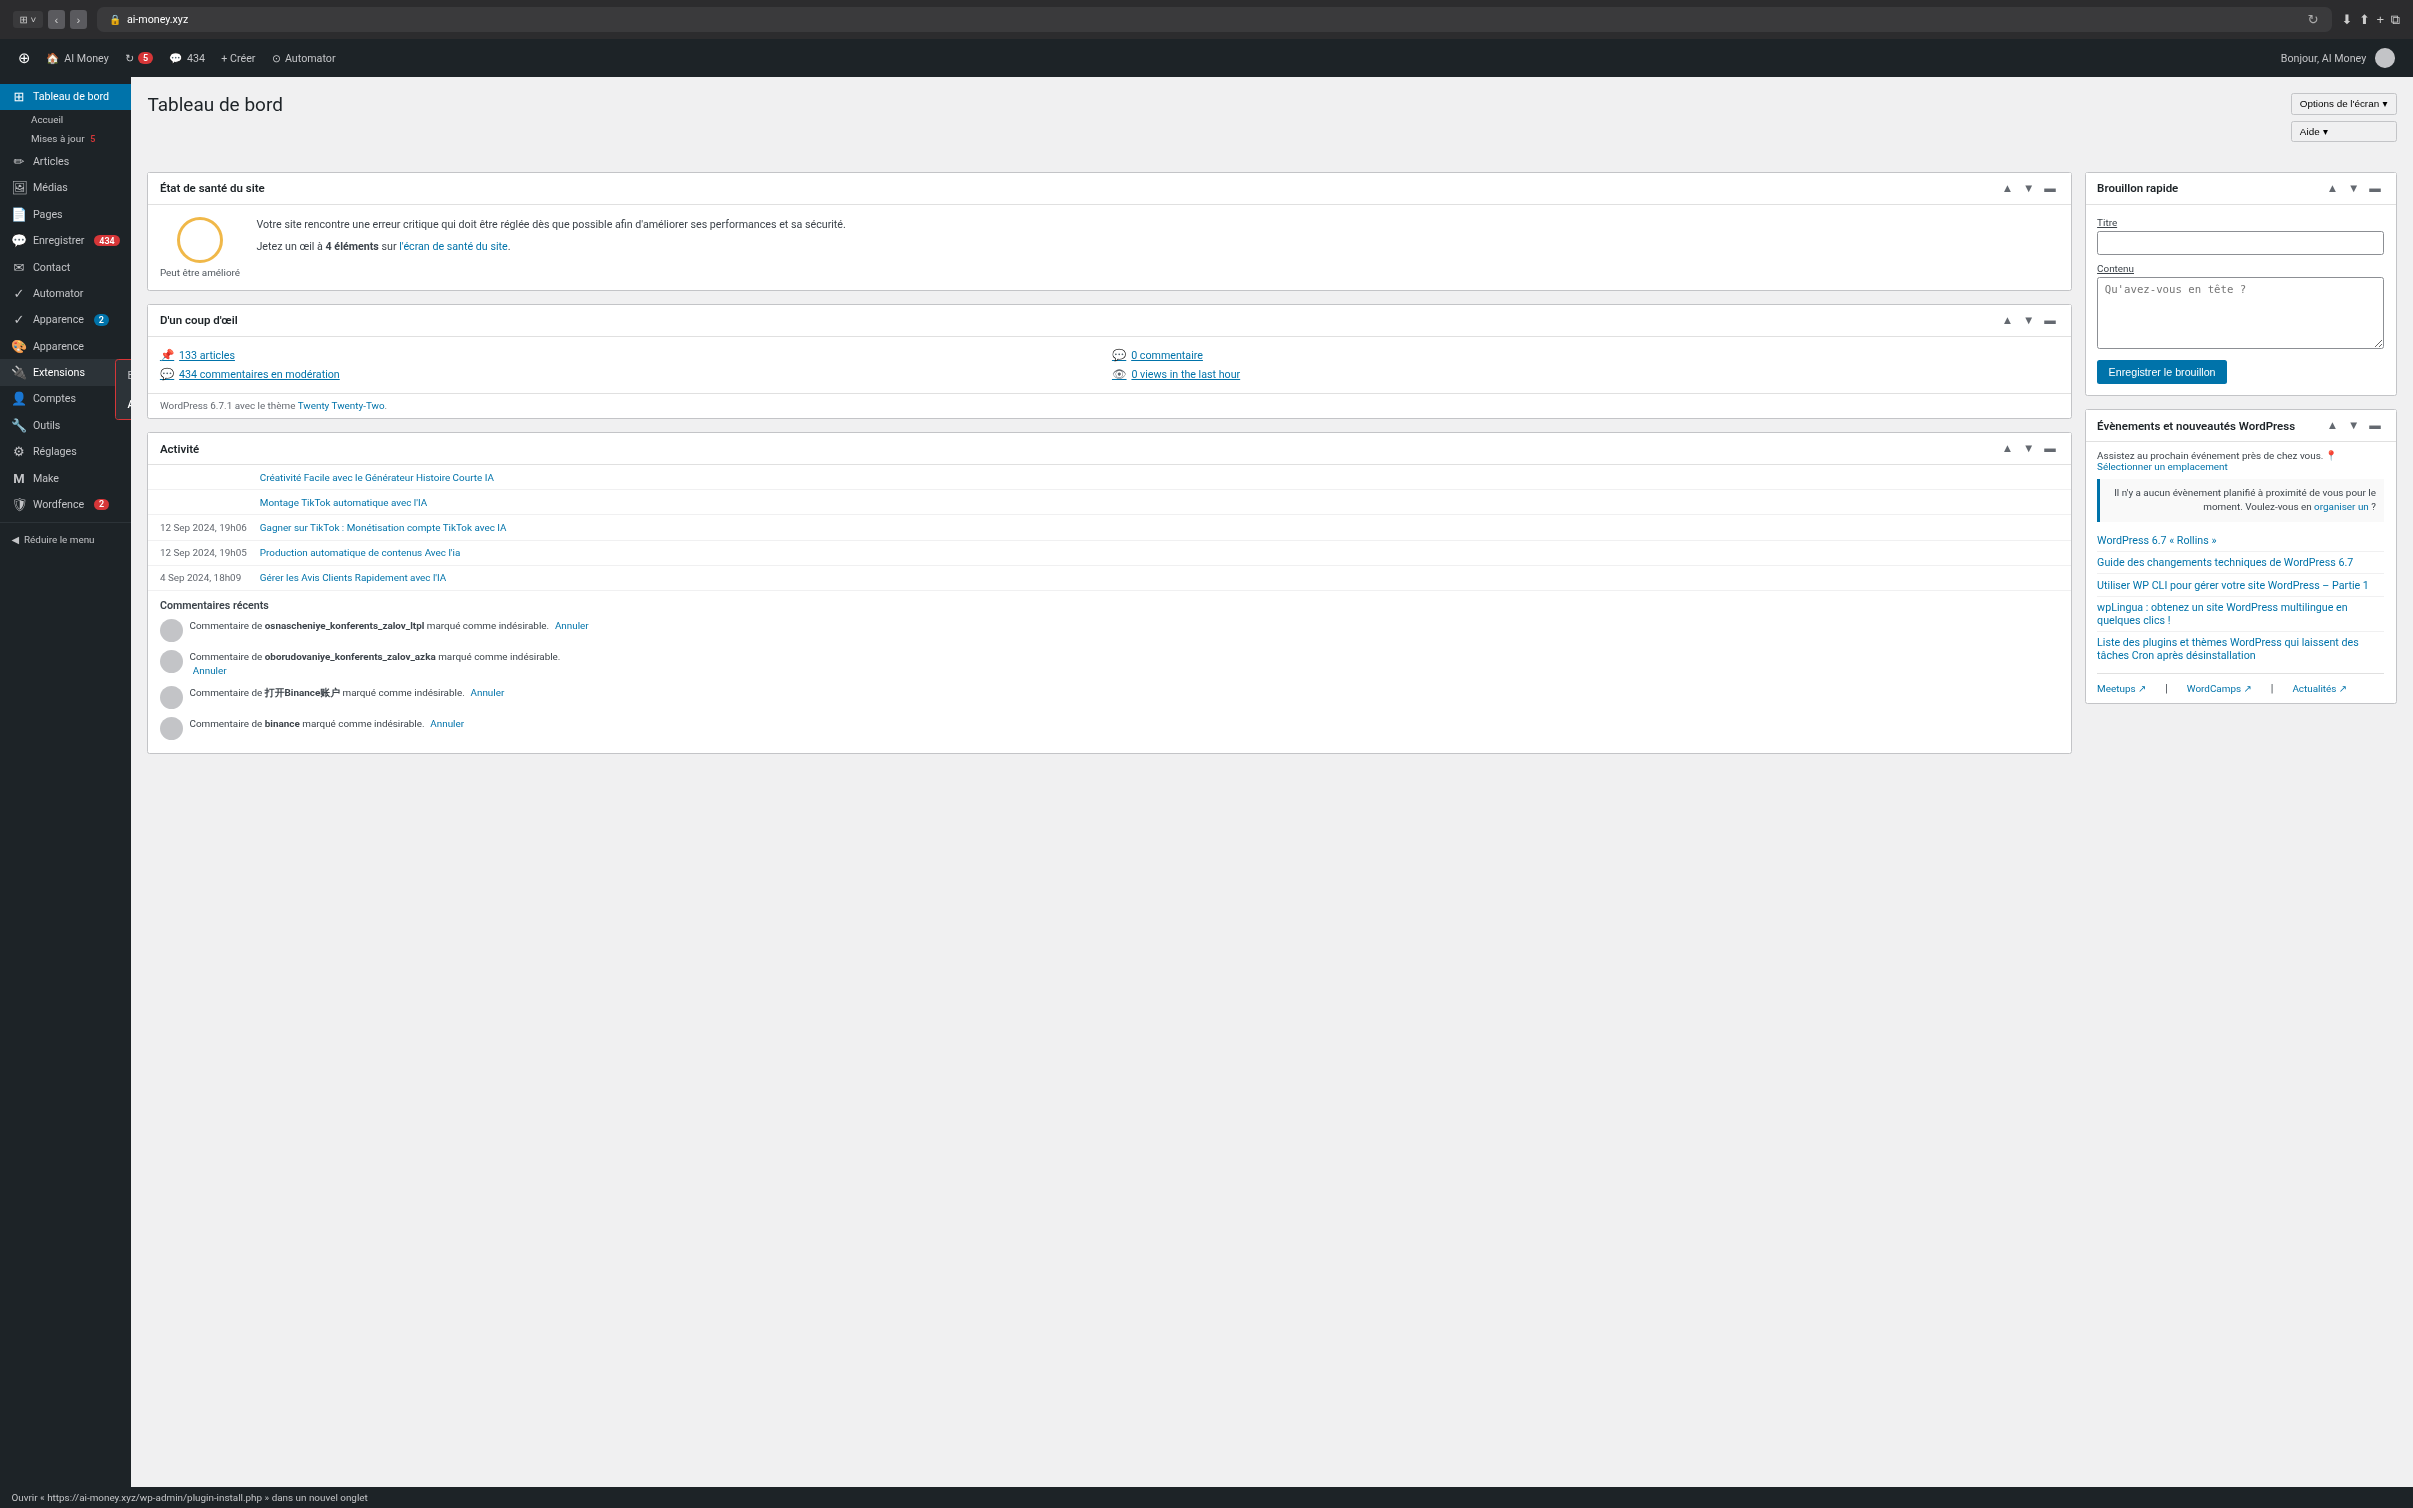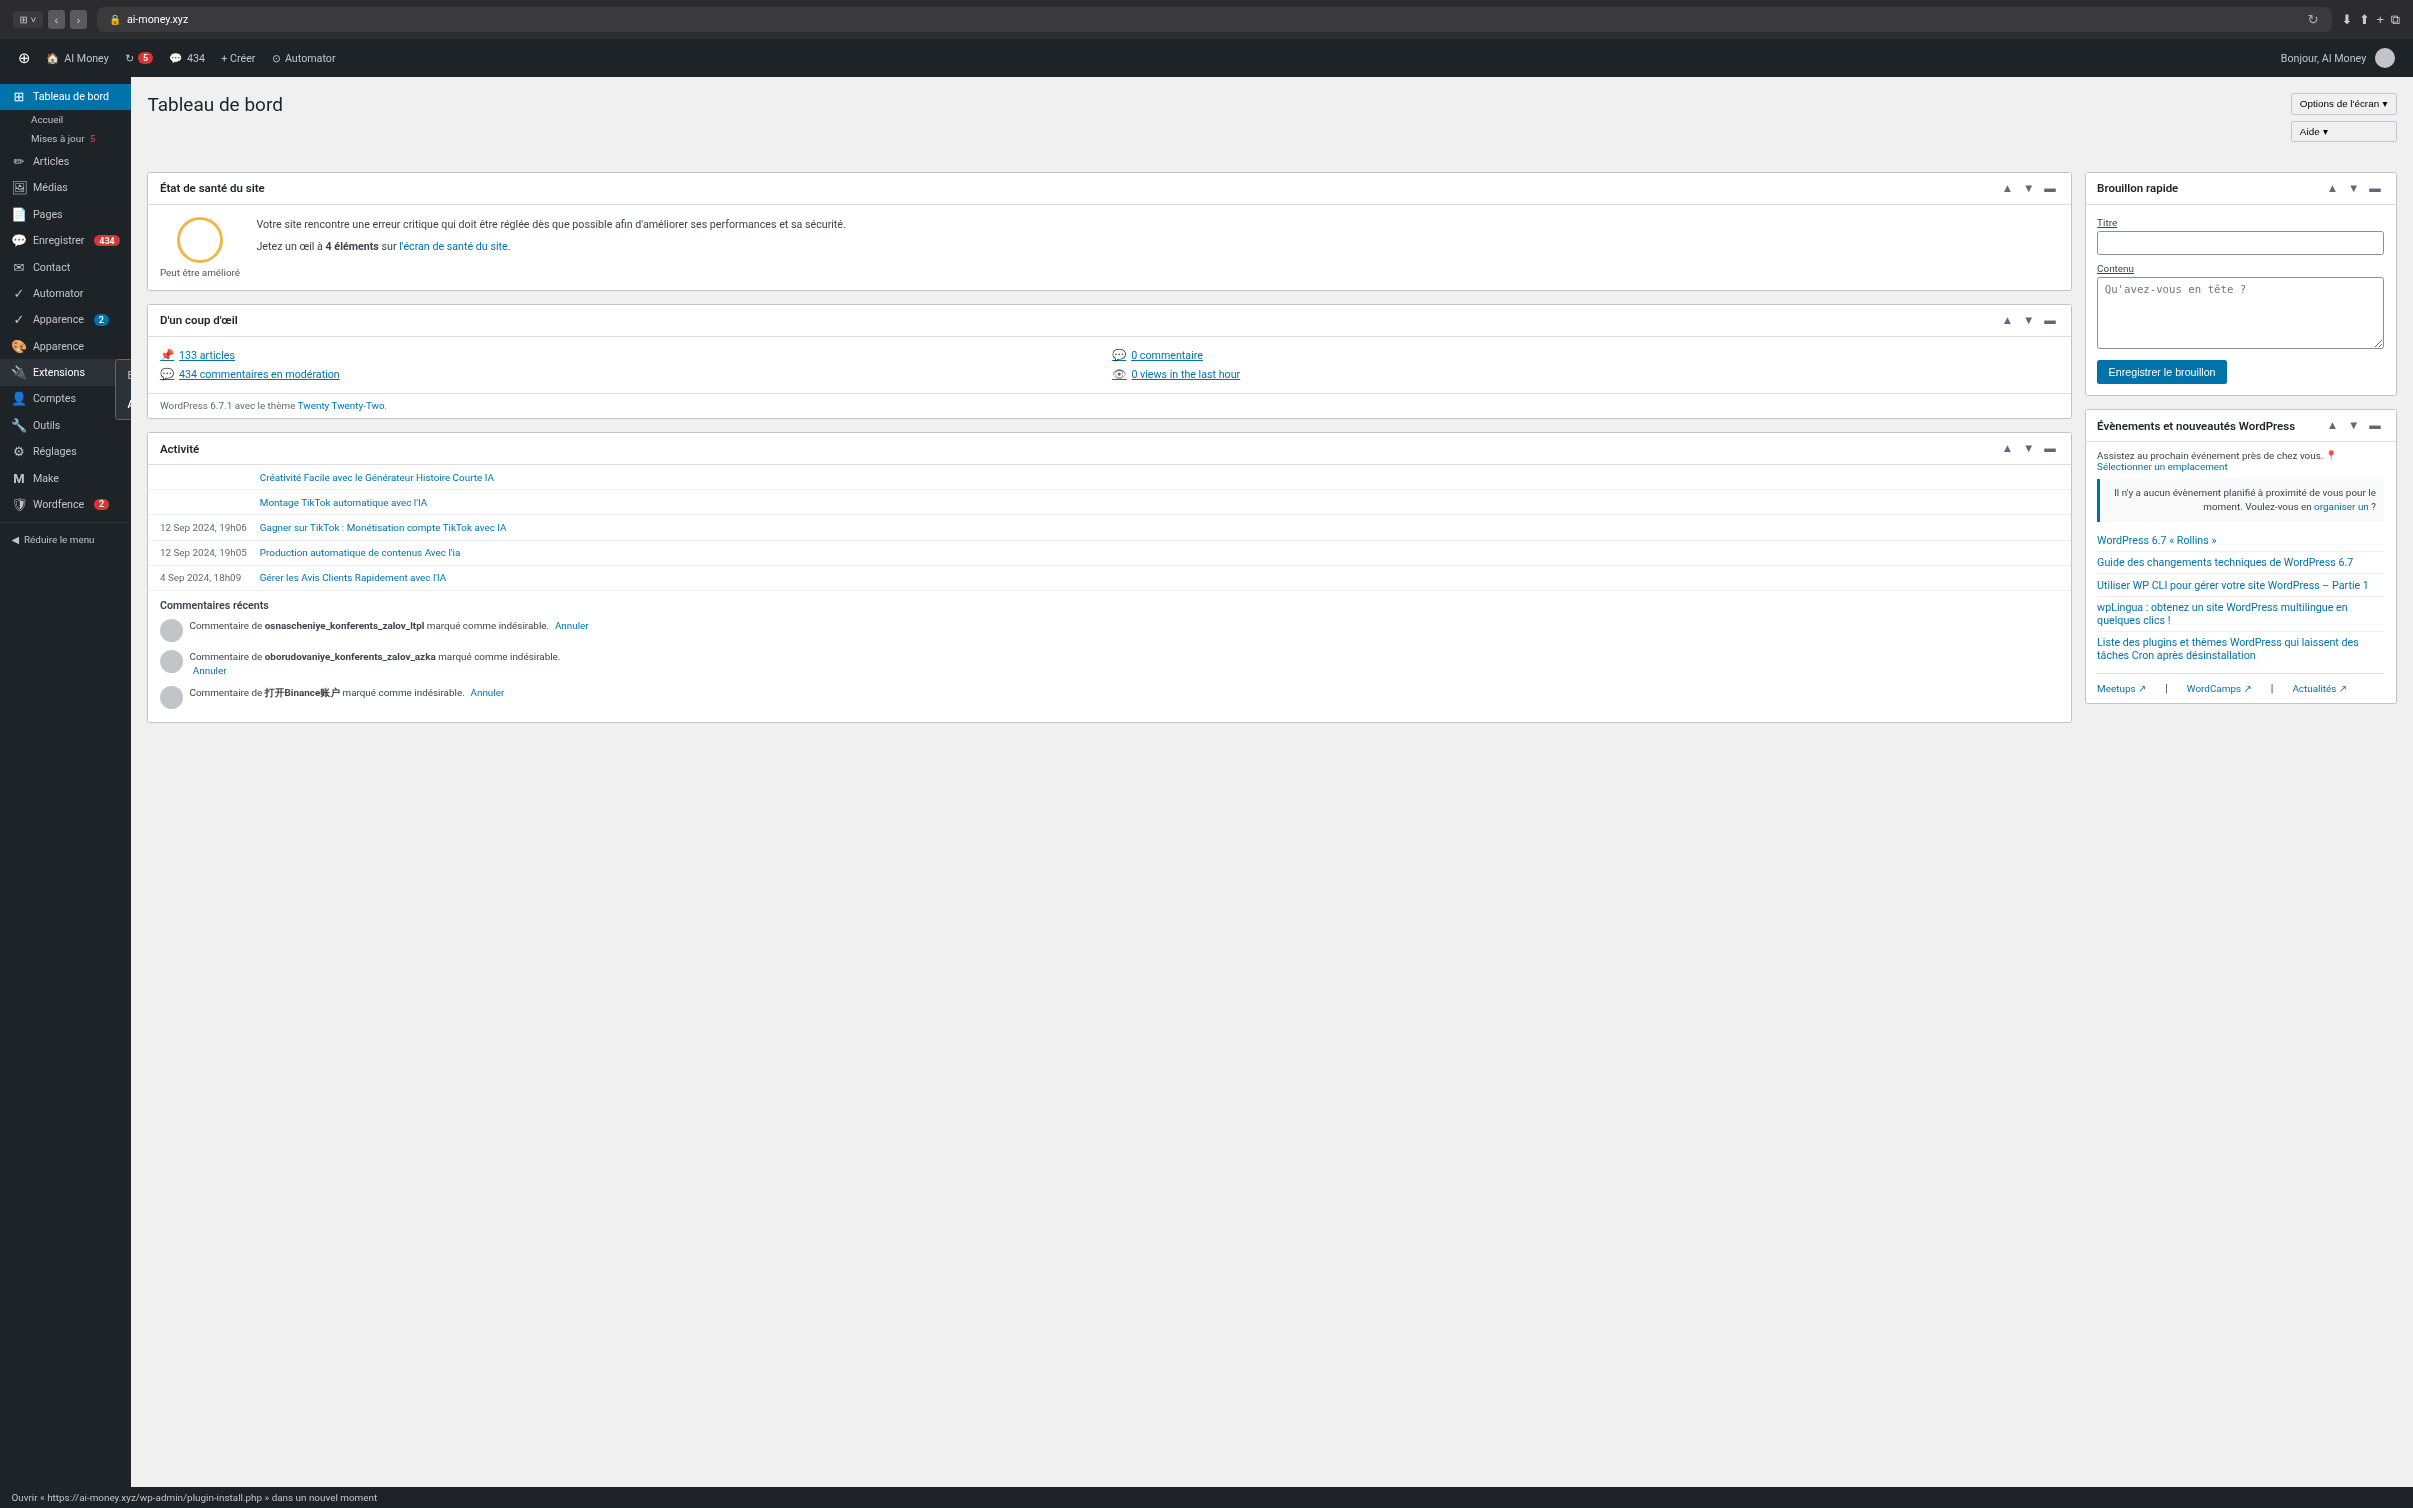--- a/index.html
+++ b/index.html
@@ -605,20 +605,26 @@
                   <div class="comment-avatar"></div>
                   <div class="comment-text">
                     Commentaire de <strong>oborudovaniye_konferents_zalov_azka</strong> marqué comme indésirable.<br>
                     <a href="#" class="comment-annuler">Annuler</a>
                   </div>
                 </div>
                 <div class="comment-row">
                   <div class="comment-avatar"></div>
                   <div class="comment-text">
                     Commentaire de <strong>打开Binance账户</strong> marqué comme indésirable. <a href="#" class="comment-annuler">Annuler</a>
+                  </div>
+                </div>
+                <div class="comment-row">
+                  <div class="comment-avatar"></div>
+                  <div class="comment-text">
+                    Commentaire de <strong>binance</strong> marqué comme indésirable. <a href="#" class="comment-annuler">Annuler</a>
                   </div>
                 </div>
               </div>
             </div>
           </div>
         </div>
 
         <div class="dashboard-col">
 
           <div class="widget">
@@ -689,15 +695,15 @@
             </div>
           </div>
 
         </div>
       </div>
     </div>
   </div>
 </div>
 
 <div class="status-bar">
-  <span>Ouvrir « https://ai-money.xyz/wp-admin/plugin-install.php » dans un nouvel moment</span>
+  <span>Ouvrir « https://ai-money.xyz/wp-admin/plugin-install.php » dans un nouvel onglet</span>
 </div>
 
 
 </body></html>

